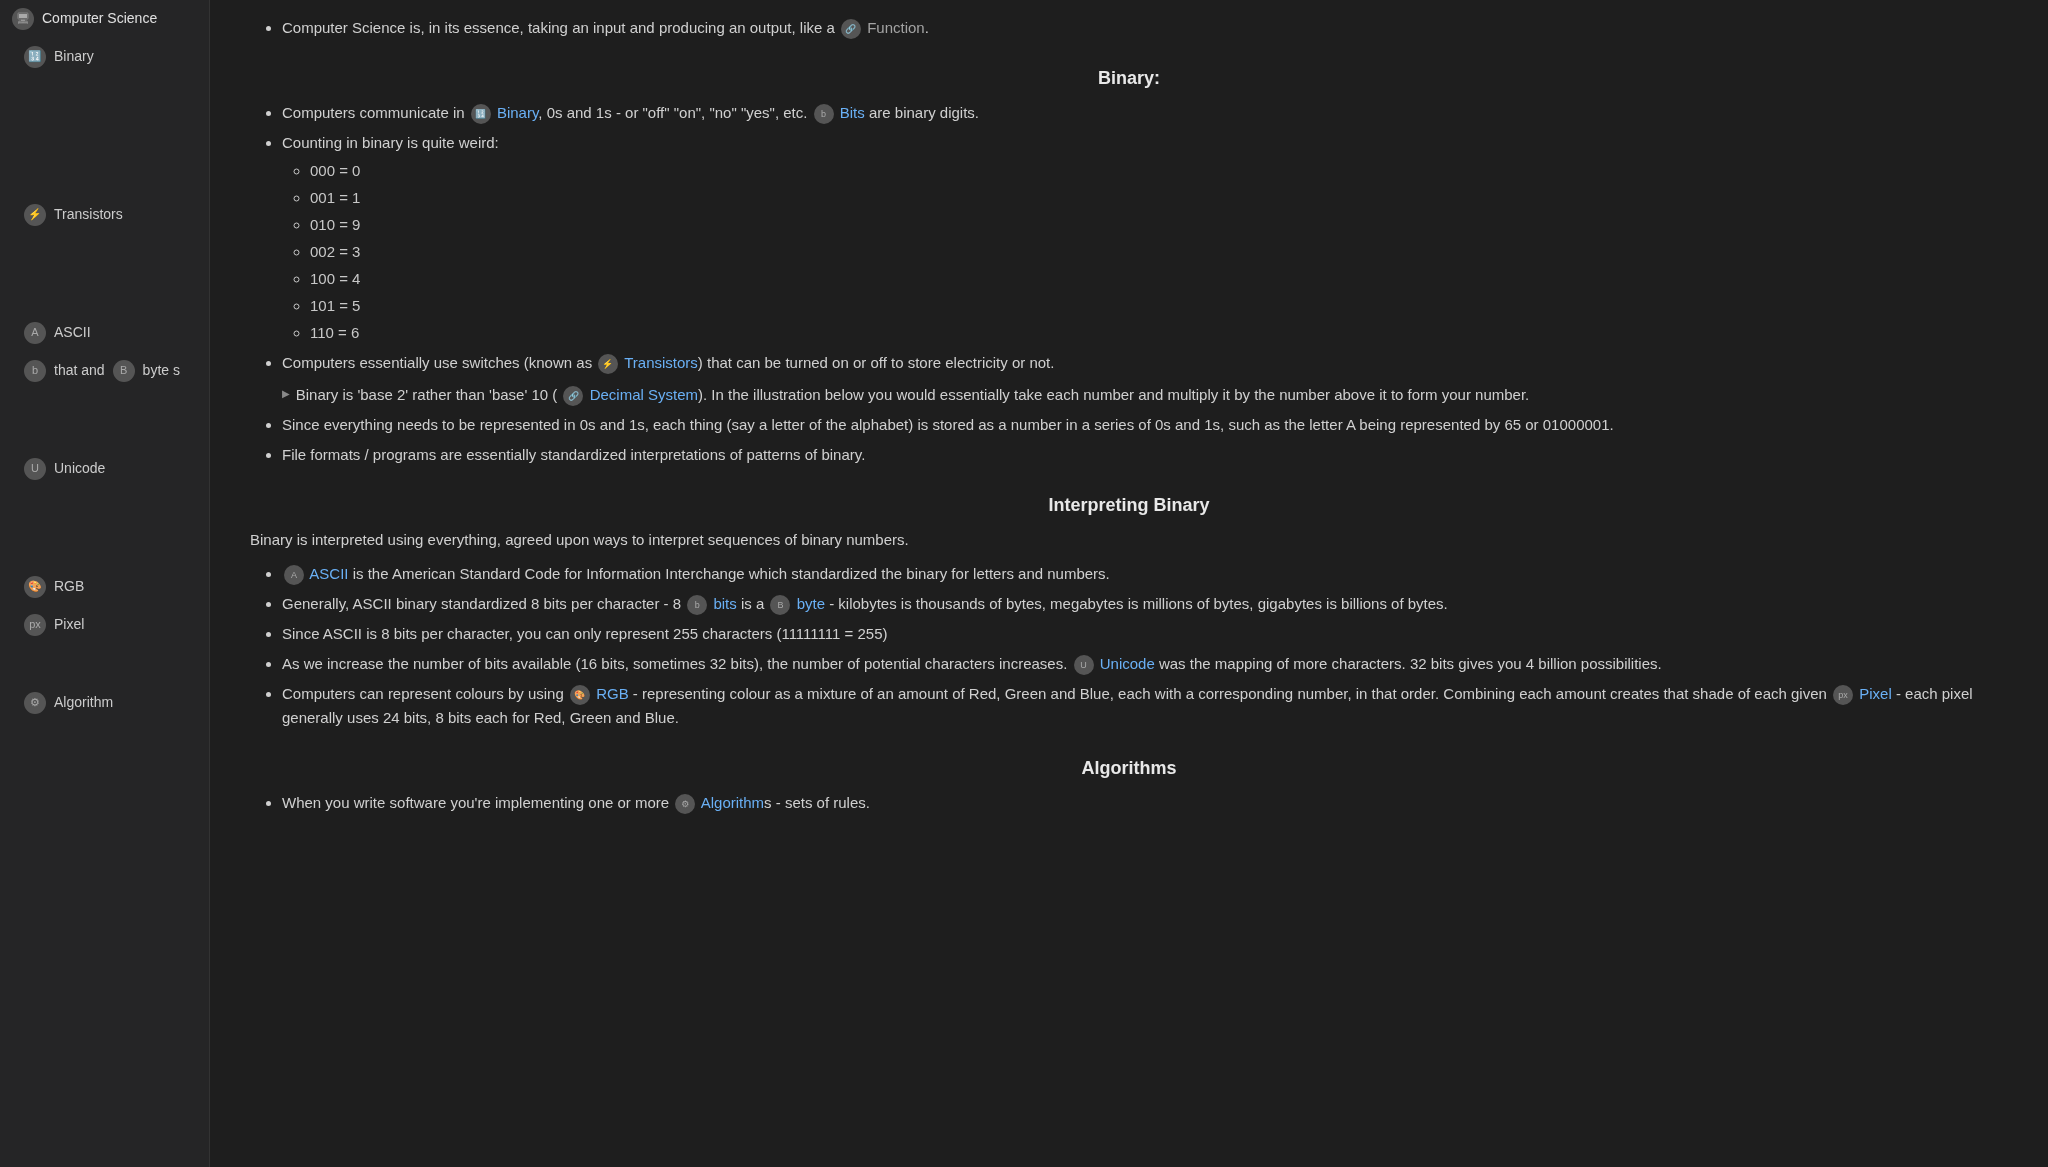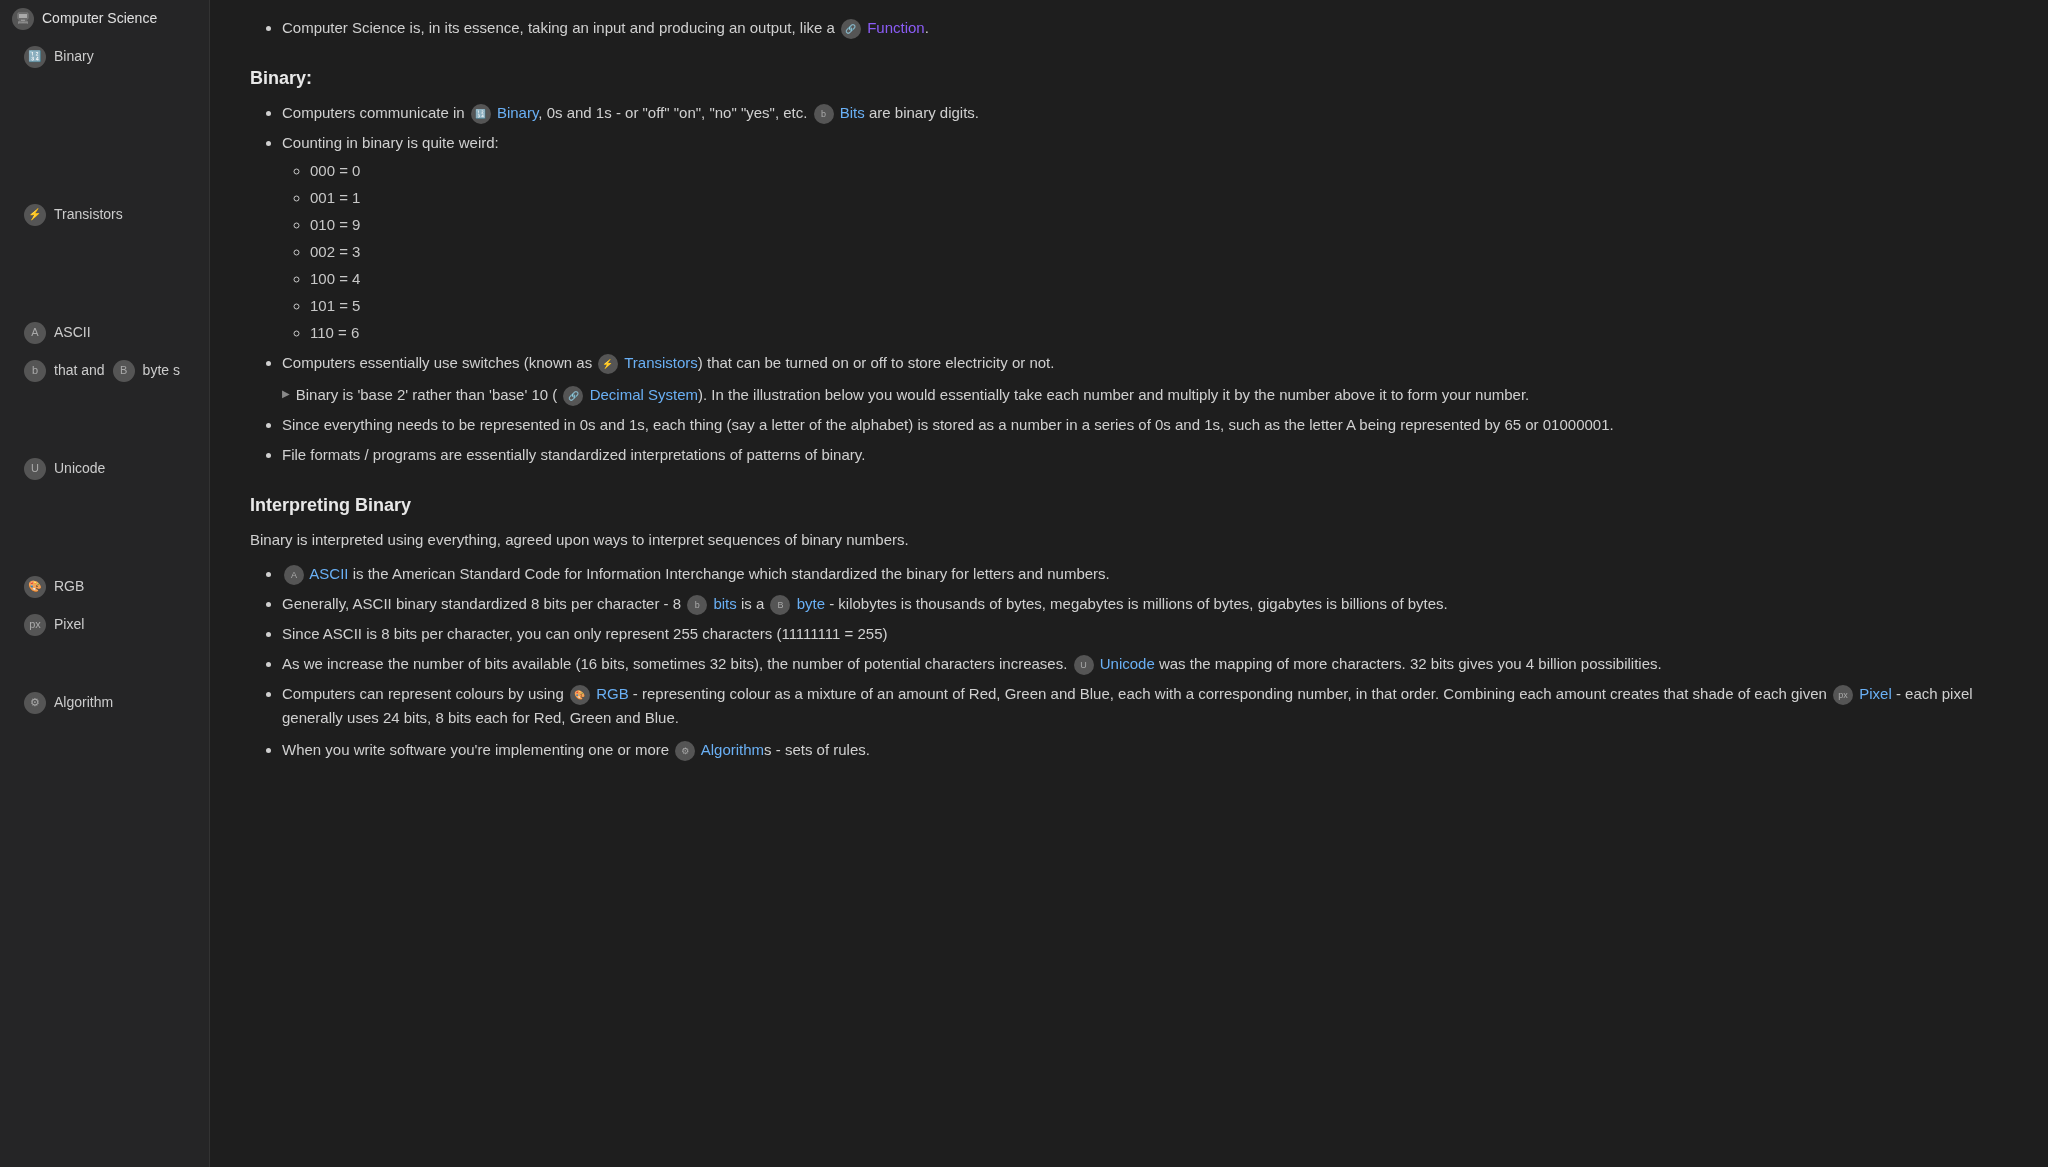--- a/index.html
+++ b/index.html
@@ -54,20 +54,21 @@
       overflow-y: auto;
       padding: 12px 40px 40px 40px;
     }
 
     .section-heading {
       font-size: 18px;
       font-weight: 700;
       color: #e8e8e8;
       margin-top: 28px;
       margin-bottom: 12px;
+      text-align: center;
     }
 
     ul.main-list {
       list-style: disc;
       padding-left: 32px;
       margin-bottom: 8px;
     }
     ul.main-list li {
       margin-bottom: 6px;
       line-height: 1.6;
@@ -177,21 +178,21 @@
     <span>Algorithm</span>
   </div>
 </div>
 
 <div id="main">
 
   <ul class="main-list" style="margin-top:4px;">
     <li>
       <span>Computer Science is, in its essence, taking an input and producing an output, like a </span>
       <span class="inline-icon">🔗</span>
-      <span style="color:#8b5cf6; cursor:pointer;"> Function</span><span>.</span>
+      <span style="color:#a3a3a3; cursor:pointer;"> Function</span><span>.</span>
     </li>
   </ul>
 
   <div class="section-heading">Binary:</div>
 
   <ul class="main-list">
     <li>
       Computers communicate in
       <span class="inline-icon">🔢</span>
       <span style="color:#6ab0f5;"> Binary</span>, 0s and 1s - or "off" "on", "no" "yes", etc.
@@ -263,20 +264,21 @@
     </li>
     <li>
       Computers can represent colours by using
       <span class="inline-icon">🎨</span>
       <span style="color:#6ab0f5;"> RGB</span>  - representing colour as a mixture of an amount of Red, Green and Blue, each with a corresponding number, in that order. Combining each amount creates that shade of each given
       <span class="inline-icon">px</span>
       <span style="color:#6ab0f5;"> Pixel</span> - each pixel generally uses 24 bits, 8 bits each for Red, Green and Blue.
     </li>
   </ul>
 
+  <div class="section-heading">Algorithms</div>
 
   <ul class="main-list">
     <li>
       When you write software you're implementing one or more
       <span class="inline-icon">⚙</span>
       <span style="color:#6ab0f5;"> Algorithm</span>s - sets of rules.
     </li>
   </ul>
 
 </div>

